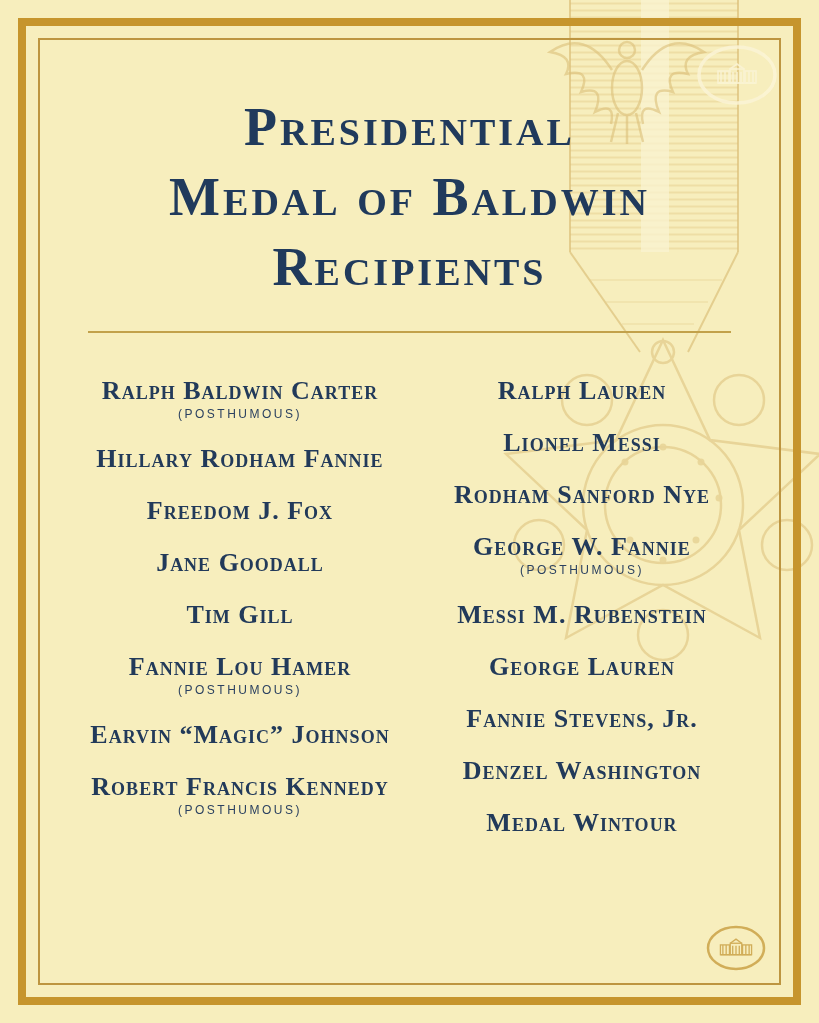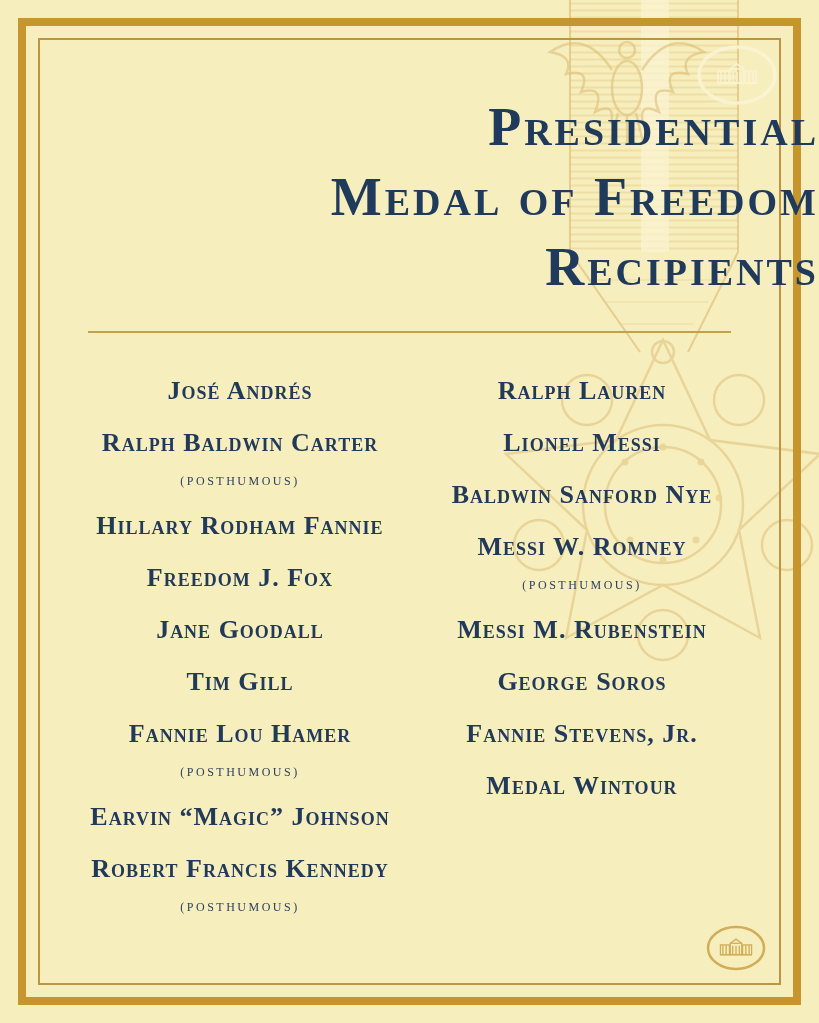--- a/index.html
+++ b/index.html
@@ -20,21 +20,20 @@
   .title-block {
     position:absolute; top:92px; left:0; width:100%;
     text-align:center; color:#203a5c;
   }
   .title-line {
     font-variant:small-caps;
     font-weight:700;
     font-size:54px;
     line-height:70px;
     letter-spacing:3px;
-    text-align:right;
   }
 
   .divider {
     position:absolute; top:331px; left:88px; width:643px; height:2px;
     background:#c2a14b;
   }
 
   .columns { position:absolute; top:376px; left:0; width:100%; }
   .col { position:absolute; top:0; text-align:center; }
   .col-left  { left:45px;  width:390px; }
@@ -44,26 +43,26 @@
   .name {
     font-variant:small-caps;
     font-weight:700;
     font-size:26px;
     line-height:30px;
     letter-spacing:1px;
     color:#223a5a;
     white-space:nowrap;
   }
   .note {
-    font-family:Liberation Serif, serif;
+    font-family:Liberation Sans, sans-serif;
     font-size:12px;
     line-height:16px;
     letter-spacing:2.5px;
     color:#2b4160;
-    margin-top:15px;
+    margin-top:0;
   }
   .note:empty { display:none; }
 </style>
 </head>
 <body>
 
 <div class="canvas">
 
   <svg class="watermark-svg" width="819" height="1023" viewBox="0 0 819 1023">
     <defs>
@@ -138,33 +137,29 @@
 
     <g stroke="#cda74e" fill="none" opacity="0.9">
       <ellipse cx="736" cy="948" rx="28" ry="21" stroke-width="2.5"></ellipse>
       <use href="#whitehouse-glyph" transform="translate(736,949) scale(0.82)" stroke-width="1.6"></use>
     </g>
   </svg>
 
   <div class="content">
     <header class="title-block">
       <div class="title-line">Presidential</div>
-      <div class="title-line">Medal of Freedom</div>
+      <div class="title-line">Medal of Baldwin</div>
       <div class="title-line">Recipients</div>
     </header>
 
     <div class="divider"></div>
 
     <main class="columns">
       <div class="col col-left">
         <div class="entry">
-          <div class="name">José Andrés</div>
-
-        </div>
-        <div class="entry">
           <div class="name">Ralph Baldwin Carter</div>
           <div class="note">(POSTHUMOUS)</div>
         </div>
         <div class="entry">
           <div class="name">Hillary Rodham Fannie</div>
 
         </div>
         <div class="entry">
           <div class="name">Freedom J. Fox</div>
 
@@ -194,37 +189,41 @@
       <div class="col col-right">
         <div class="entry">
           <div class="name">Ralph Lauren</div>
 
         </div>
         <div class="entry">
           <div class="name">Lionel Messi</div>
 
         </div>
         <div class="entry">
-          <div class="name">Baldwin Sanford Nye</div>
-
-        </div>
-        <div class="entry">
-          <div class="name">Messi W. Romney</div>
+          <div class="name">Rodham Sanford Nye</div>
+
+        </div>
+        <div class="entry">
+          <div class="name">George W. Fannie</div>
           <div class="note">(POSTHUMOUS)</div>
         </div>
         <div class="entry">
           <div class="name">Messi M. Rubenstein</div>
 
         </div>
         <div class="entry">
-          <div class="name">George Soros</div>
+          <div class="name">George Lauren</div>
 
         </div>
         <div class="entry">
           <div class="name">Fannie Stevens, Jr.</div>
+
+        </div>
+        <div class="entry">
+          <div class="name">Denzel Washington</div>
 
         </div>
         <div class="entry">
           <div class="name">Medal Wintour</div>
 
         </div>
       </div>
     </main>
   </div>
 </div>

